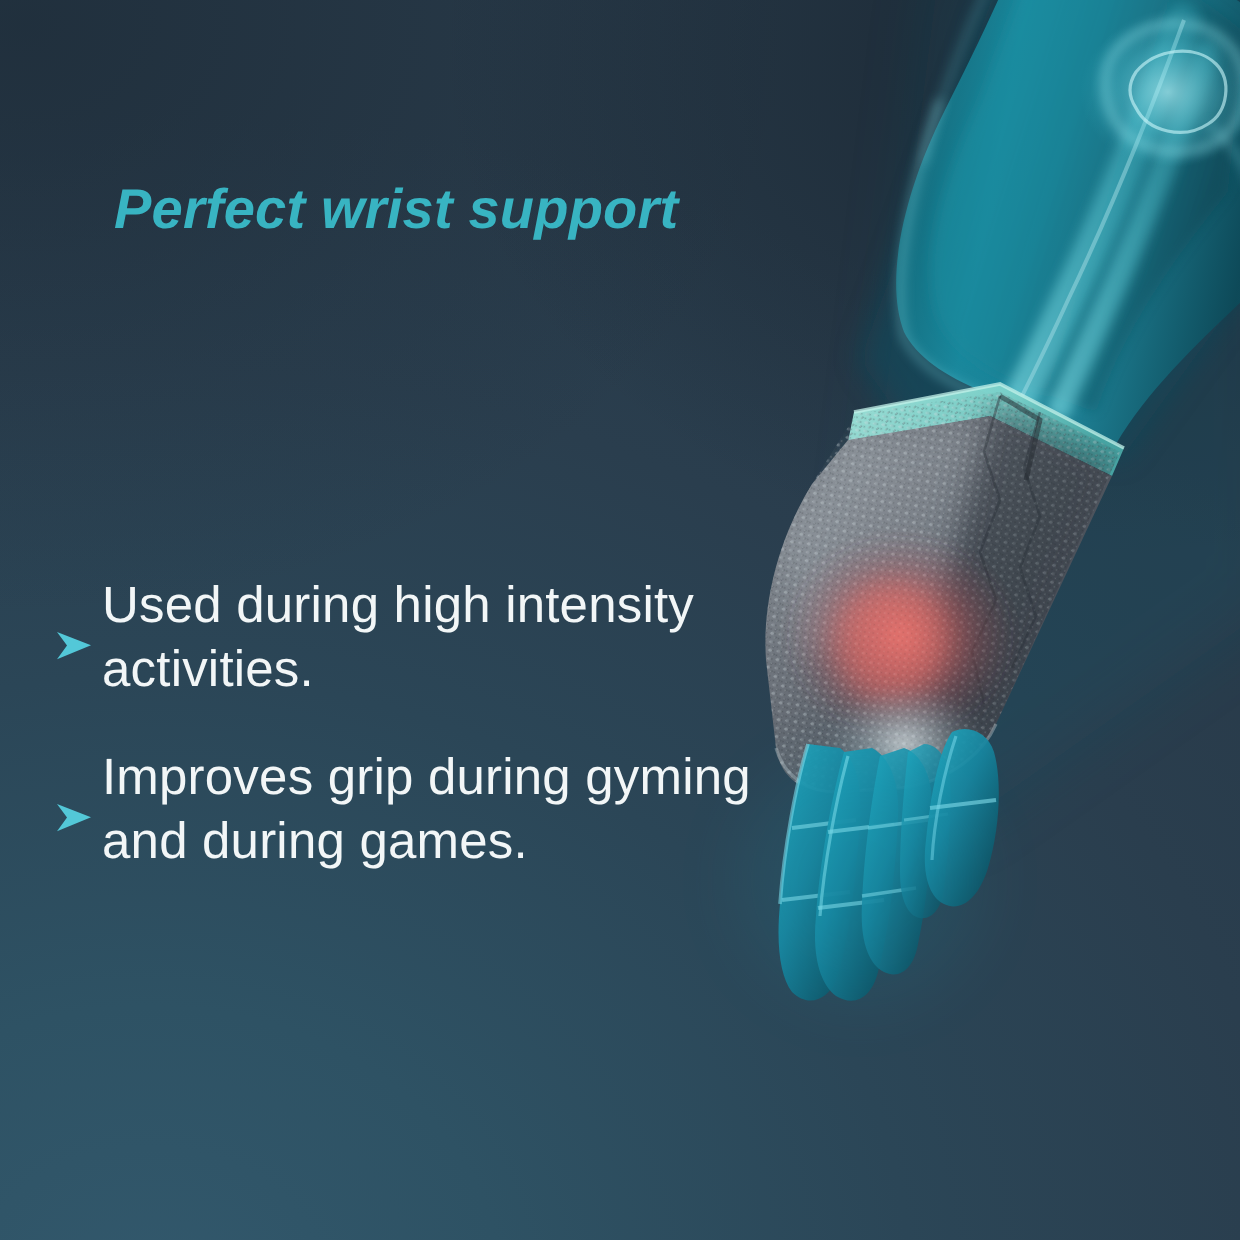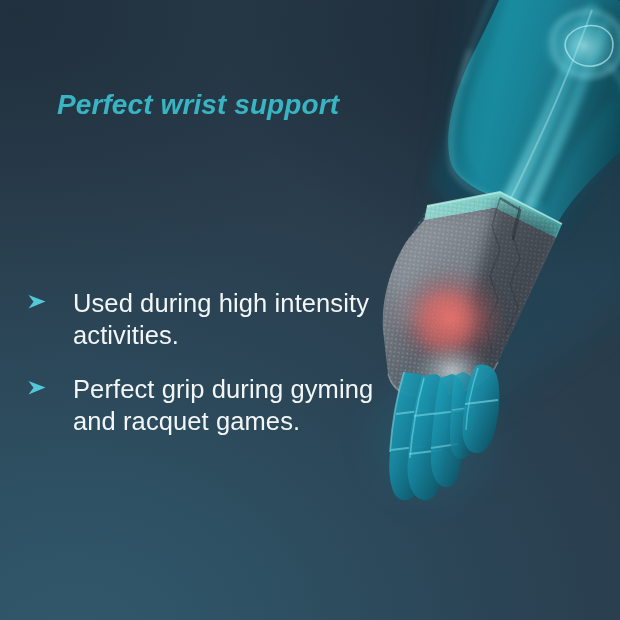--- a/index.html
+++ b/index.html
@@ -60,22 +60,22 @@
   }
   .bullets {
     position: absolute;
     left: 27px;
     top: 288px;
     width: 362px;
   }
   .bullet {
     position: relative;
     display: flex;
-    align-items: flex-start;
-    gap: 24px;
+    align-items: center;
+    gap: 2px;
     margin-bottom: 22px;
   }
   .bullet-marker {
     flex: 0 0 auto;
     width: 22px;
     padding-top: 6px;
     line-height: 1;
   }
   .bullet-marker svg { display: block; }
   .bullet-text {
@@ -320,18 +320,18 @@
         </span>
         <span class="bullet-text">Used during high intensity activities.</span>
       </li>
 
       <li class="bullet">
         <span class="bullet-marker">
           <svg width="22" height="16" viewBox="0 0 22 16" xmlns="http://www.w3.org/2000/svg">
             <path d="M1.5,1 L18.5,7.6 L1.5,14.6 L6.5,7.8 Z" fill="#53c8d8"></path>
           </svg>
         </span>
-        <span class="bullet-text">Perfect grip during gyming and racquet games.</span>
+        <span class="bullet-text">Improves grip during gyming and during games.</span>
       </li>
 
     </ul>
   </div>
 </div>
 
 </body></html>

